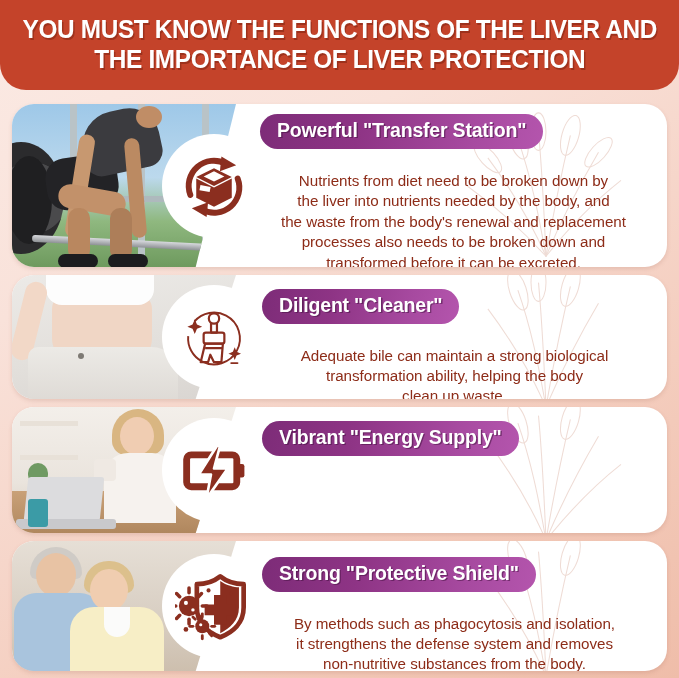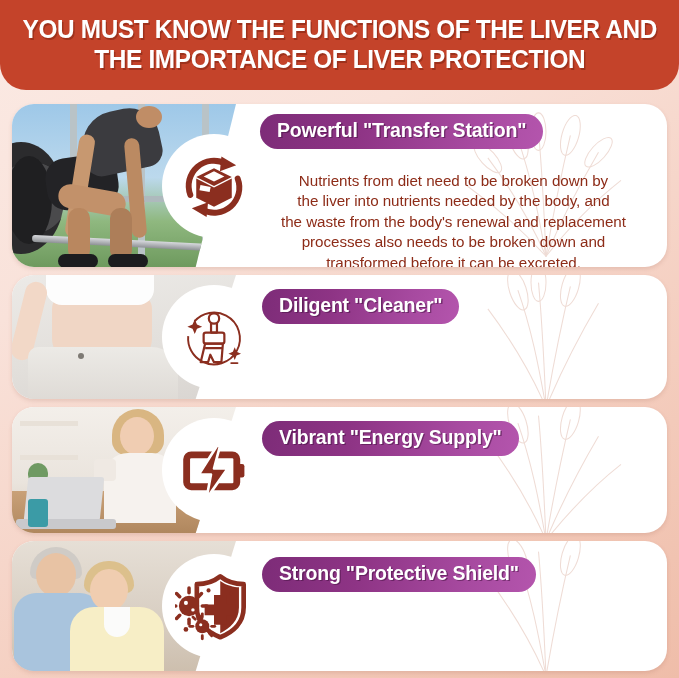--- a/index.html
+++ b/index.html
@@ -309,20 +309,23 @@
           <path d="M100 155 C118 112 136 78 156 44"></path>
         <path d="M100 155 C82 114 62 82 38 50"></path>
         <ellipse cx="70" cy="30" rx="9" ry="22" transform="rotate(-18 70 30)"></ellipse>
         <ellipse cx="126" cy="26" rx="9" ry="22" transform="rotate(16 126 26)"></ellipse>
         <ellipse cx="92" cy="22" rx="8" ry="20"></ellipse>
       </g>
     </svg>
 
     <div class="content">
       <div class="pill">Diligent "Cleaner"</div>
+      <div class="body-text">Adequate bile can maintain a strong biological
+transformation ability, helping the body
+clean up waste.</div>
     </div>
   </div>
 
   <div class="card c3">
     <div class="photo">
       <div class="scene">
         <div class="d-bg"></div>
         <div class="shelf"></div>
         <div class="shelf2"></div>
         <div class="plant"></div>
@@ -421,16 +424,19 @@
           <path d="M100 155 C98 108 96 66 92 22"></path>
         <path d="M100 155 C108 108 116 68 126 26"></path>
           <path d="M100 155 C82 114 62 82 38 50"></path>
         <ellipse cx="70" cy="30" rx="9" ry="22" transform="rotate(-18 70 30)"></ellipse>
         <ellipse cx="126" cy="26" rx="9" ry="22" transform="rotate(16 126 26)"></ellipse>
       </g>
     </svg>
 
     <div class="content">
       <div class="pill">Strong "Protective Shield"</div>
+      <div class="body-text">By methods such as phagocytosis and isolation,
+it strengthens the defense system and removes
+non-nutritive substances from the body.</div>
     </div>
   </div>
 
 </div>
 
 </body></html>

